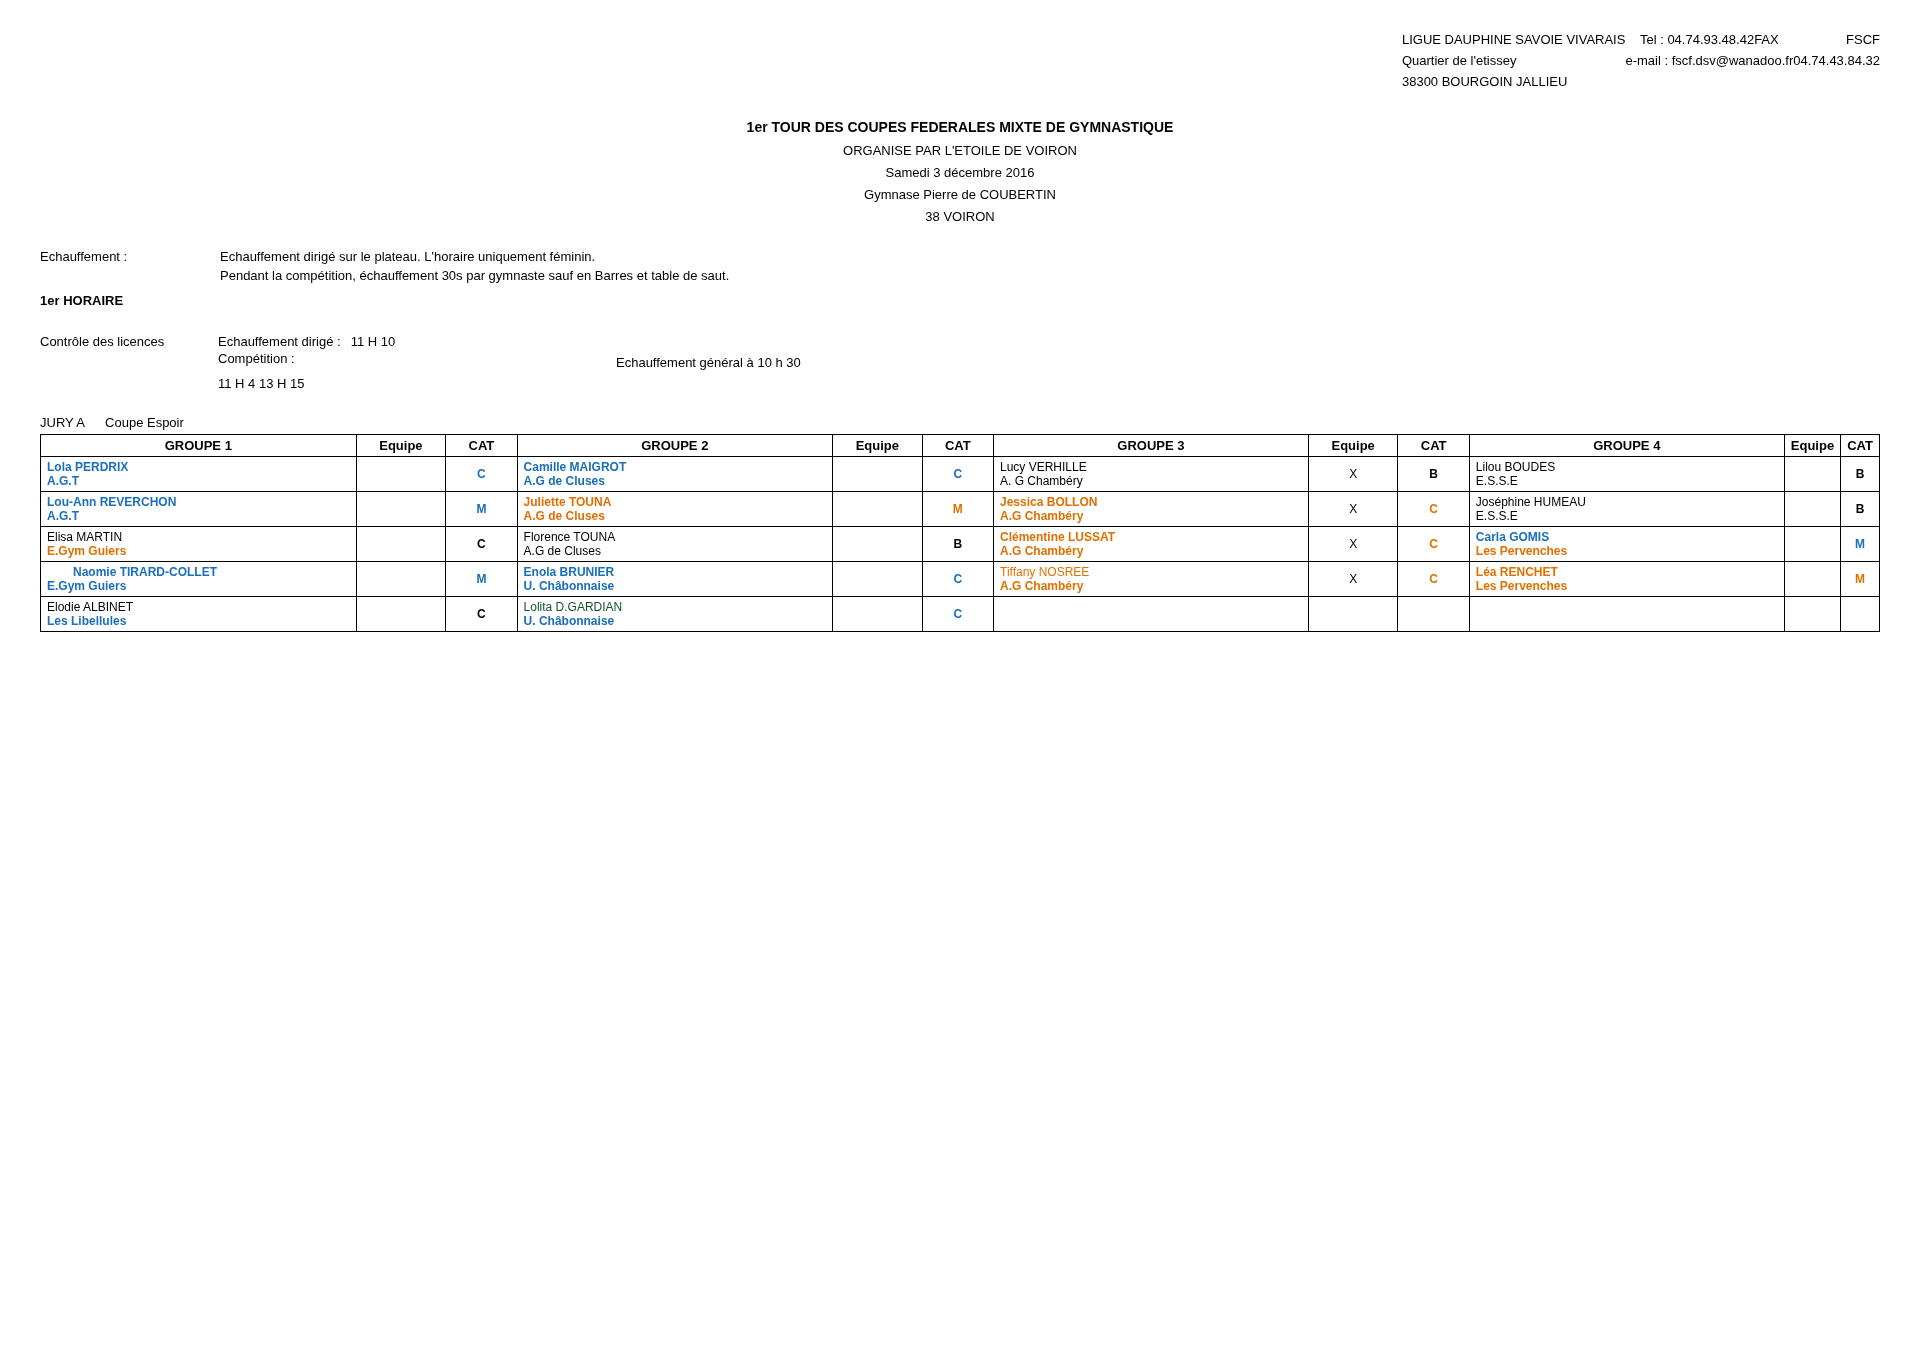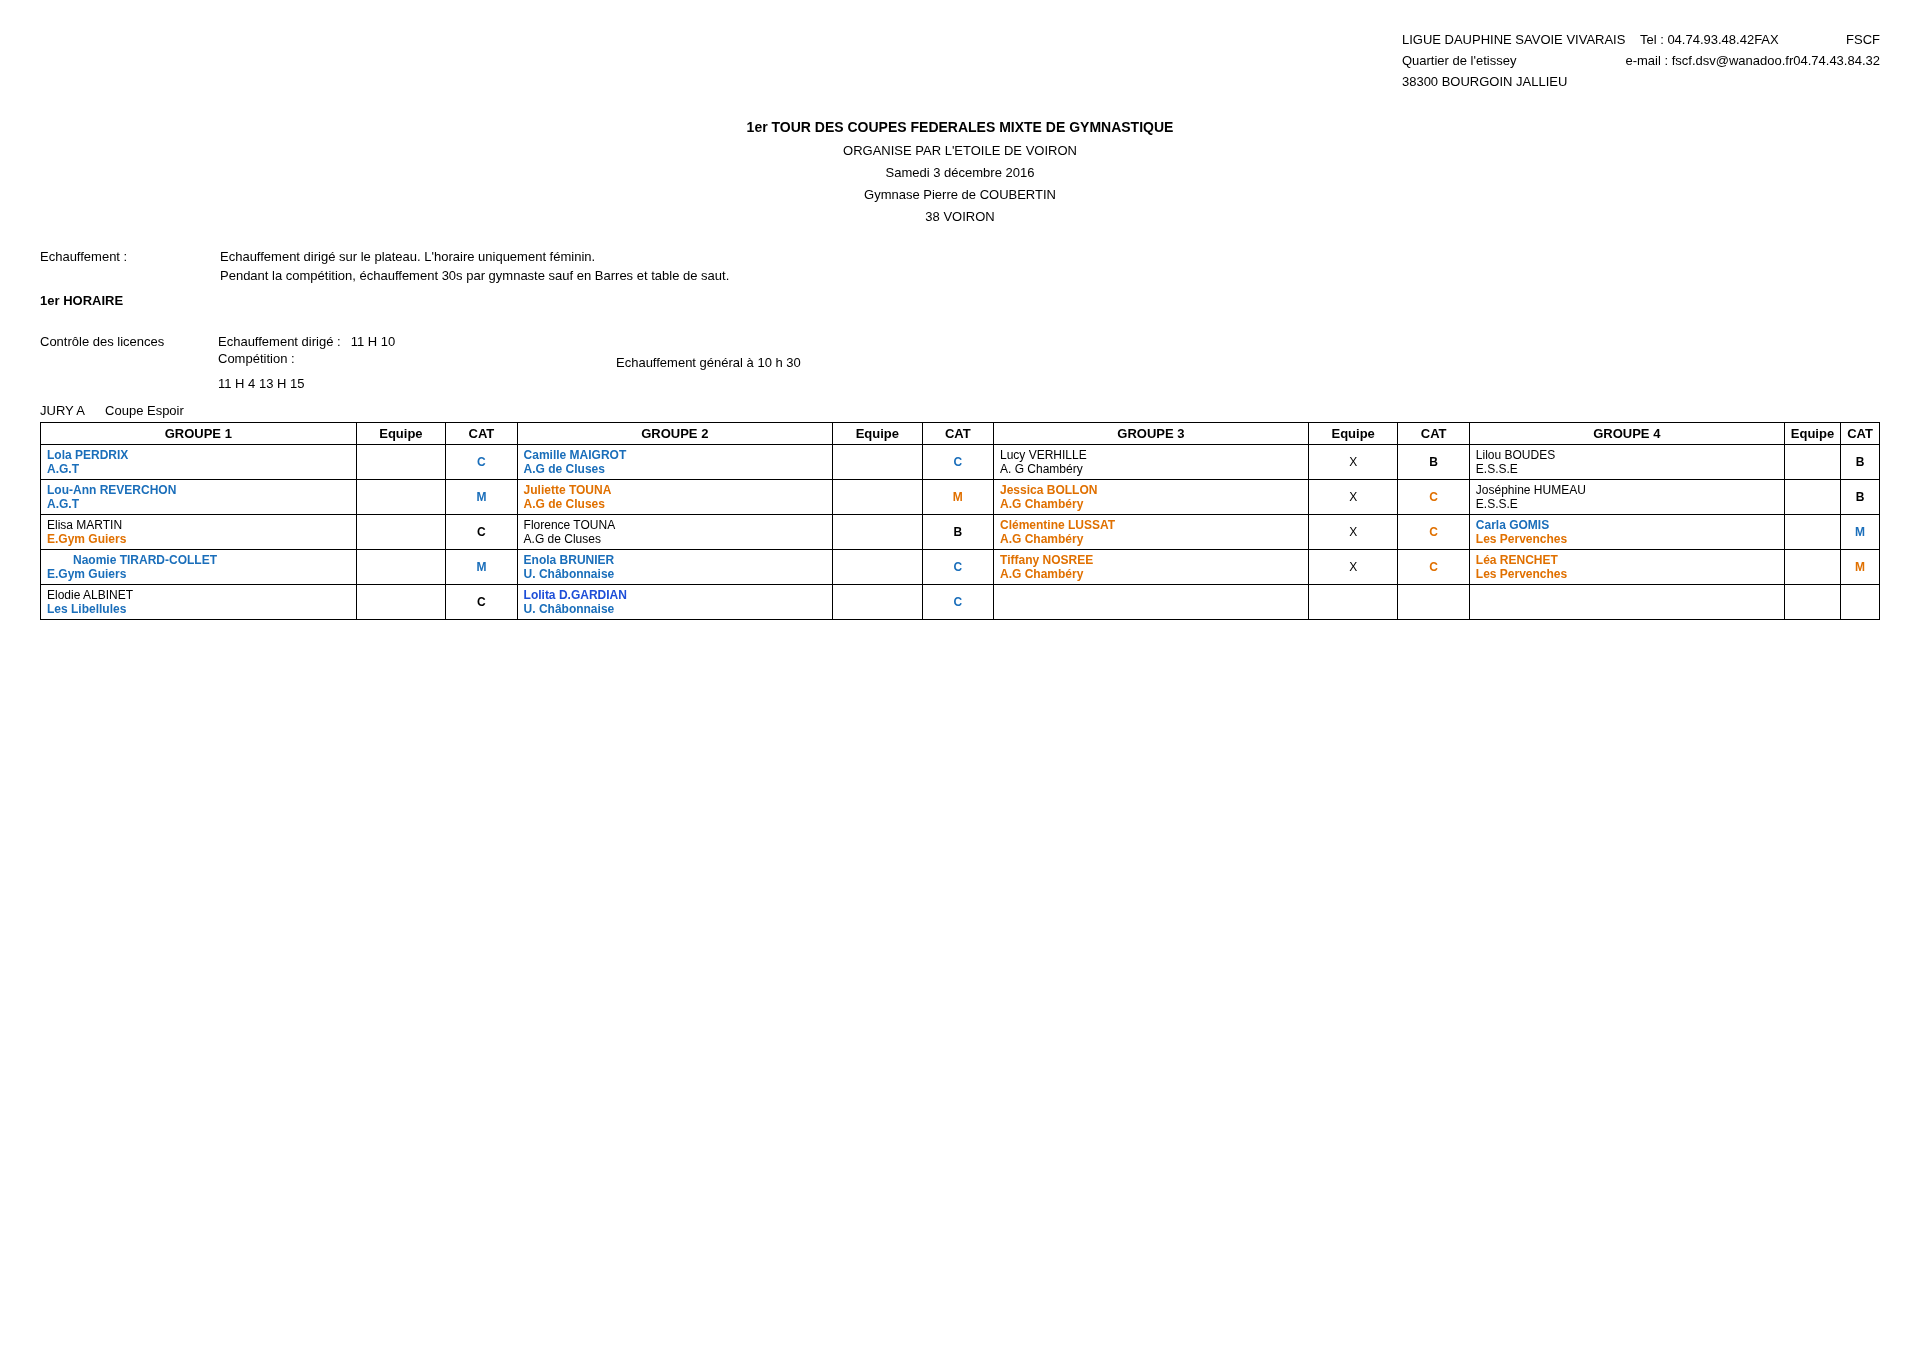--- a/index.html
+++ b/index.html
@@ -130,21 +130,21 @@
       </div>
       <div style="display:flex; gap:10px;flex-direction:column;">
         <span>Compétition :</span>
         <span>11 H 4 13 H 15</span>
       </div>
     </div>
     <div style="margin-left:200px; display:flex; align-items:center;">Echauffement général à 10 h 30</div>
   </div>
 </div>
 
-<div class="jury-row" style="margin-top:12px;">
+<div class="jury-row" style="margin-top:24px;">
   <span>JURY A</span>
   <span>Coupe Espoir</span>
 </div>
 
 <table>
   <thead>
     <tr>
       <th class="col-groupe">GROUPE 1</th>
       <th class="col-equipe">Equipe</th>
       <th class="col-cat">CAT</th>
@@ -245,41 +245,41 @@
     </td>
     <td class="centered"></td>
     <td class="centered" style="color:#1a6eba; font-weight:bold;">M</td>
     <td>
       <span style="color:#1a6eba; font-weight:bold;">Enola BRUNIER</span><br>
       <span style="color:#1a6eba; font-weight:bold;">U. Châbonnaise</span>
     </td>
     <td class="centered"></td>
     <td class="centered" style="color:#1a6eba; font-weight:bold;">C</td>
     <td>
-      <span style="color:#e07000; font-weight:bold;">Tiffany NOSREE</span><br>
+      <span style="color:#e07000; font-weight:normal;">Tiffany NOSREE</span><br>
       <span style="color:#e07000; font-weight:bold;">A.G Chambéry</span>
     </td>
     <td class="centered">X</td>
     <td class="centered" style="color:#e07000; font-weight:bold;">C</td>
     <td>
       <span style="color:#e07000; font-weight:bold;">Léa RENCHET</span><br>
       <span style="color:#e07000; font-weight:bold;">Les Pervenches</span>
     </td>
     <td class="centered"></td>
     <td class="centered" style="color:#e07000; font-weight:bold;">M</td>
   </tr>
       <tr>
     <td>
       <span style="">Elodie ALBINET</span><br>
       <span style="color:#1a6eba; font-weight:bold;">Les Libellules</span>
     </td>
     <td class="centered"></td>
     <td class="centered" style="font-weight:bold;">C</td>
     <td>
-      <span style="color:#1d4ed8; font-weight:bold;">Lolita D.GARDIAN</span><br>
+      <span style="color:#14532d; font-weight:normal;">Lolita D.GARDIAN</span><br>
       <span style="color:#1a6eba; font-weight:bold;">U. Châbonnaise</span>
     </td>
     <td class="centered"></td>
     <td class="centered" style="color:#1a6eba; font-weight:bold;">C</td>
     <td>
       <span style=""></span><br>
       <span style=""></span>
     </td>
     <td class="centered"></td>
     <td class="centered" style=""></td>

